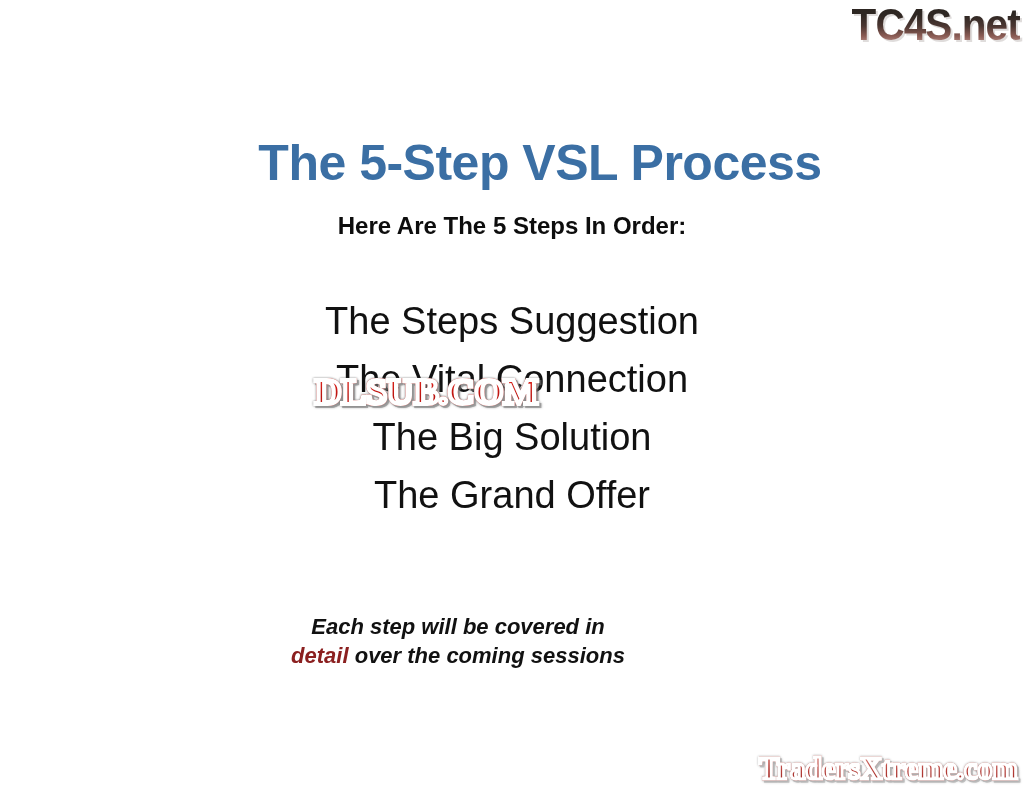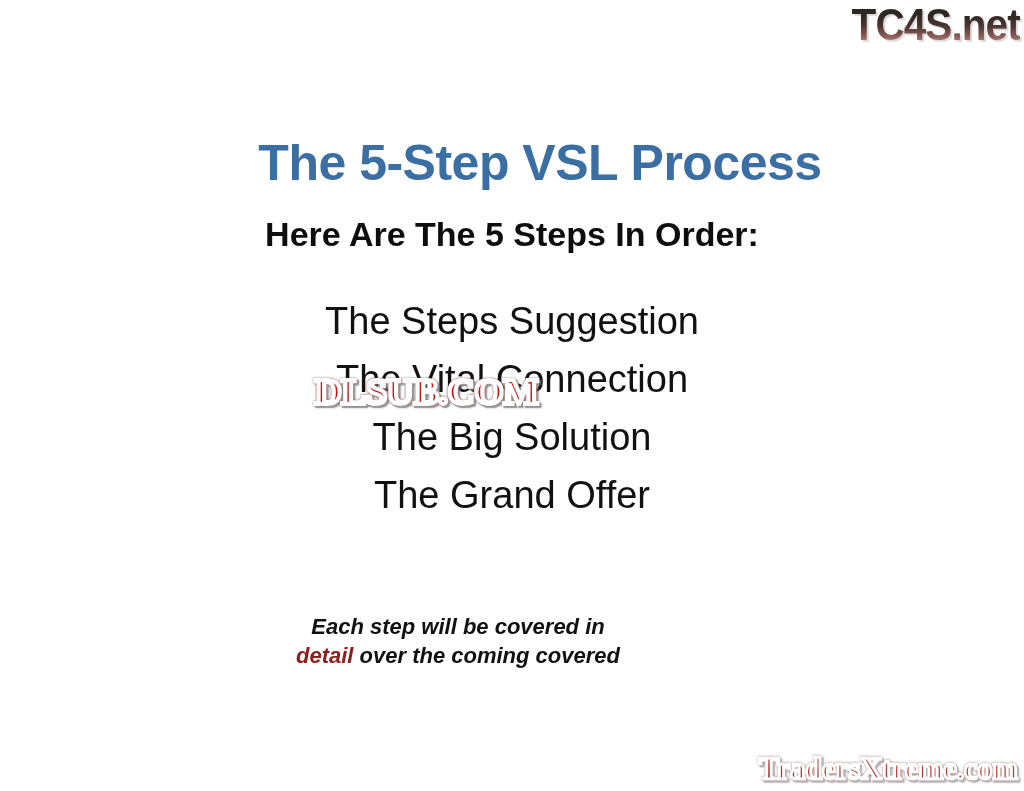--- a/index.html
+++ b/index.html
@@ -84,21 +84,21 @@
 
   
   #sub-title {
     position: absolute;
     top: 188px;
     left: 0;
     width: 1024px;
     text-align: center;
     font-family: "Liberation Sans", sans-serif;
     font-weight: bold;
-    font-size: 34px;
+    font-size: 24px;
     line-height: 36px;
     color: #0d0d0d;
     white-space: nowrap;
   }
 
   
   #steps-list {
     position: absolute;
     top: 292px;
     left: 0;
@@ -221,19 +221,19 @@
     <li>The Grand Offer</li>
   </ul>
 
   <div id="watermark">
     <span class="wm-text">DLSUB.COM</span>
   </div>
 
   <div id="closing-note">
     <div>Each step will be covered in</div>
     <div>
-      <span class="accent-word">detail</span><span> over the coming covered</span>
+      <span class="accent-word">detail</span><span> over the coming sessions</span>
     </div>
   </div>
 
   <div id="footer-logo">TradersXtreme.com</div>
 
 </div>
 
 </body></html>

